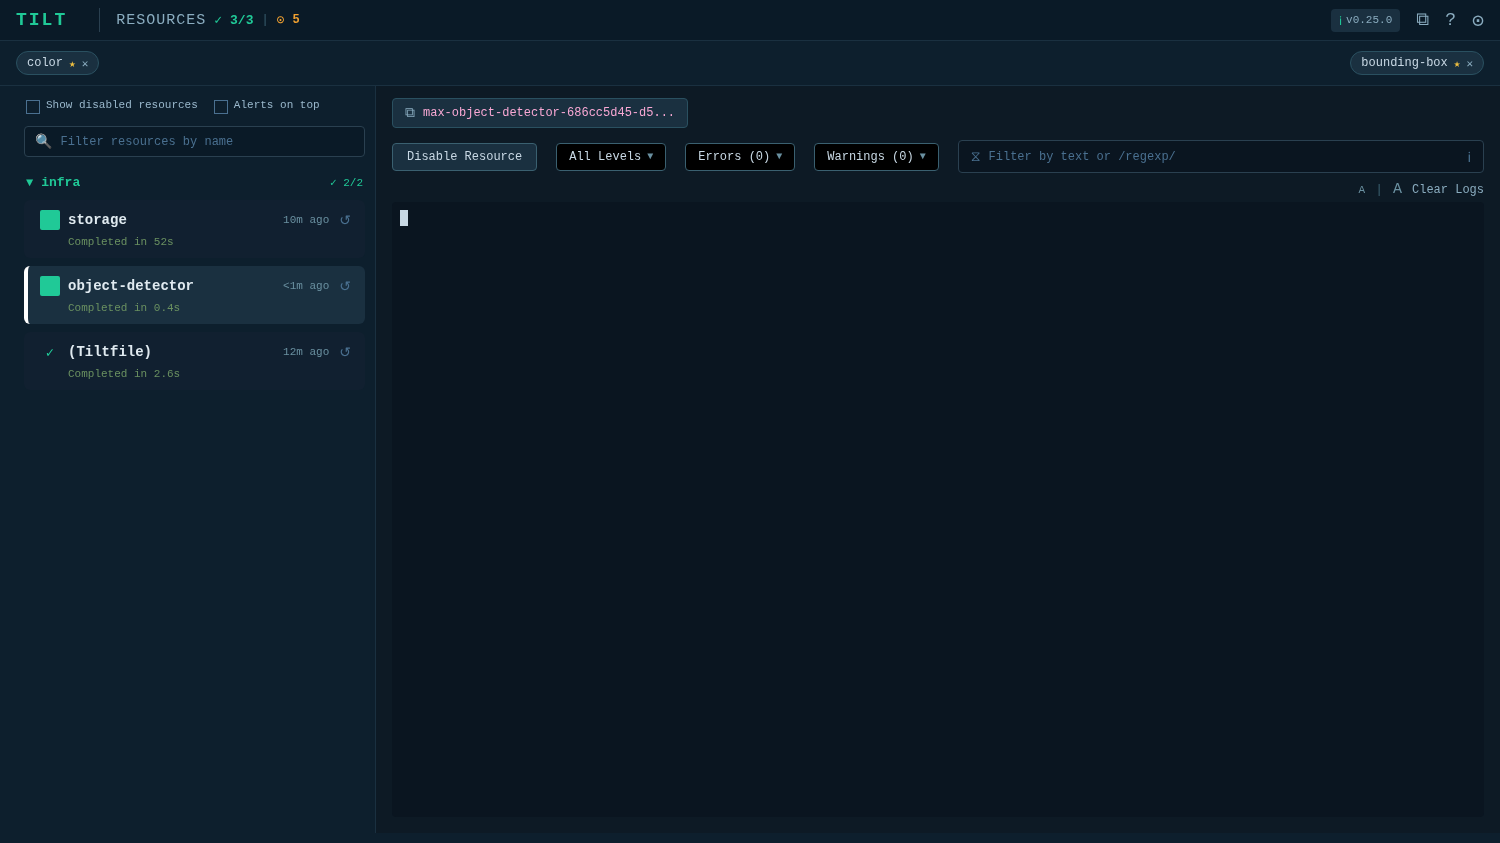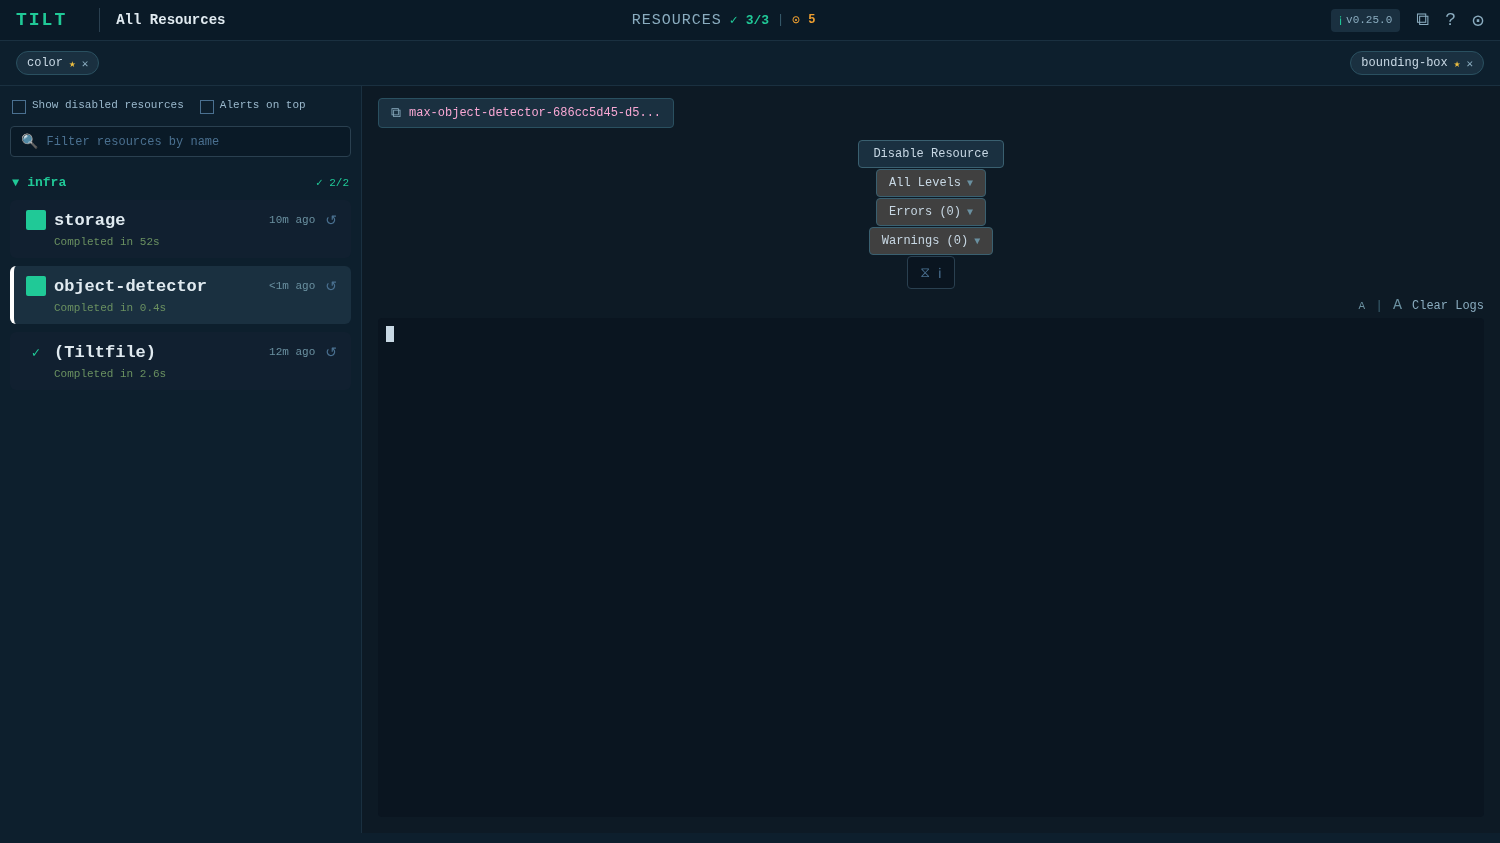--- a/index.html
+++ b/index.html
@@ -123,20 +123,21 @@
     }
     .tag-pill .close-x {
       color: #8aacbf;
       font-size: 11px;
     }
 
     
     .main-layout {
       display: flex;
       height: calc(843px - 52px - 44px);
+      margin-left: 14px;
     }
 
     
     .sidebar {
       width: 362px;
       background: #0d1f2d;
       border-right: 1px solid #1a3040;
       display: flex;
       flex-direction: column;
       padding: 12px 0 0 0;
@@ -233,21 +234,21 @@
     }
     .status-square {
       width: 20px;
       height: 20px;
       background: #20c997;
       border-radius: 2px;
       flex-shrink: 0;
     }
     .resource-name {
       color: #e0eaf0;
-      font-size: 17px;
+      font-size: 14px;
       font-weight: 600;
       flex: 1;
     }
     .resource-time {
       color: #6a90a0;
       font-size: 11px;
     }
     .refresh-btn {
       color: #4a7090;
       font-size: 14px;
@@ -299,40 +300,39 @@
       color: #8aacbf;
       font-size: 14px;
     }
     .resource-selector-text {
       color: #f9a8d4;
       font-size: 12px;
     }
     .toolbar-row {
       display: flex;
       align-items: center;
-      gap: 1px;
+      gap: 19px;
       padding: 4px 16px 8px;
       flex-wrap: wrap;
-      flex-direction: column;
     }
     .btn-disable {
       background: #1a3040;
       border: 1px solid #3a6070;
       border-radius: 4px;
       color: #c8d8e4;
       padding: 6px 14px;
       font-size: 12px;
       cursor: pointer;
       font-family: inherit;
     }
     .dropdown-btn {
       display: flex;
       align-items: center;
       gap: 6px;
-      background: #404040;
+      background: #000000;
       border: 1px solid #3a6070;
       border-radius: 4px;
       color: #c8d8e4;
       padding: 6px 12px;
       font-size: 12px;
       cursor: pointer;
       font-family: inherit;
       text-align: center;
     }
     .dropdown-btn .caret {
@@ -390,21 +390,20 @@
       background: #c8d8e4;
       display: inline-block;
     }
   </style>
 </head>
 <body>
 
 <div class="header">
   <span class="logo">TILT</span>
   <div class="divider-v"></div>
-  <span class="header-title">All Resources</span>
 
   <div class="header-center">
     <span class="resources-label">RESOURCES</span>
     <span style="color:#20c997;font-size:13px;">✓</span>
     <span class="check-count">3/3</span>
     <span class="sep">|</span>
     <span class="alert-icon">⊙</span>
     <span class="alert-count">5</span>
   </div>
 
@@ -517,20 +516,21 @@
         <span class="caret">▼</span>
       </div>
 
       <div class="dropdown-btn">
         <span>Warnings (0)</span>
         <span class="caret">▼</span>
       </div>
 
       <div class="log-filter-input">
         <span class="filter-icon">⧖</span>
+        <span class="log-filter-text">Filter by text or /regexp/</span>
         <span class="info-icon">ℹ</span>
       </div>
     </div>
 
     <div class="log-actions">
       <button class="font-size-btn" style="font-size:11px;">A</button>
       <span style="color:#3a6070;">|</span>
       <button class="font-size-btn" style="font-size:15px;">A</button>
       <button class="clear-logs-btn">Clear Logs</button>
     </div>

